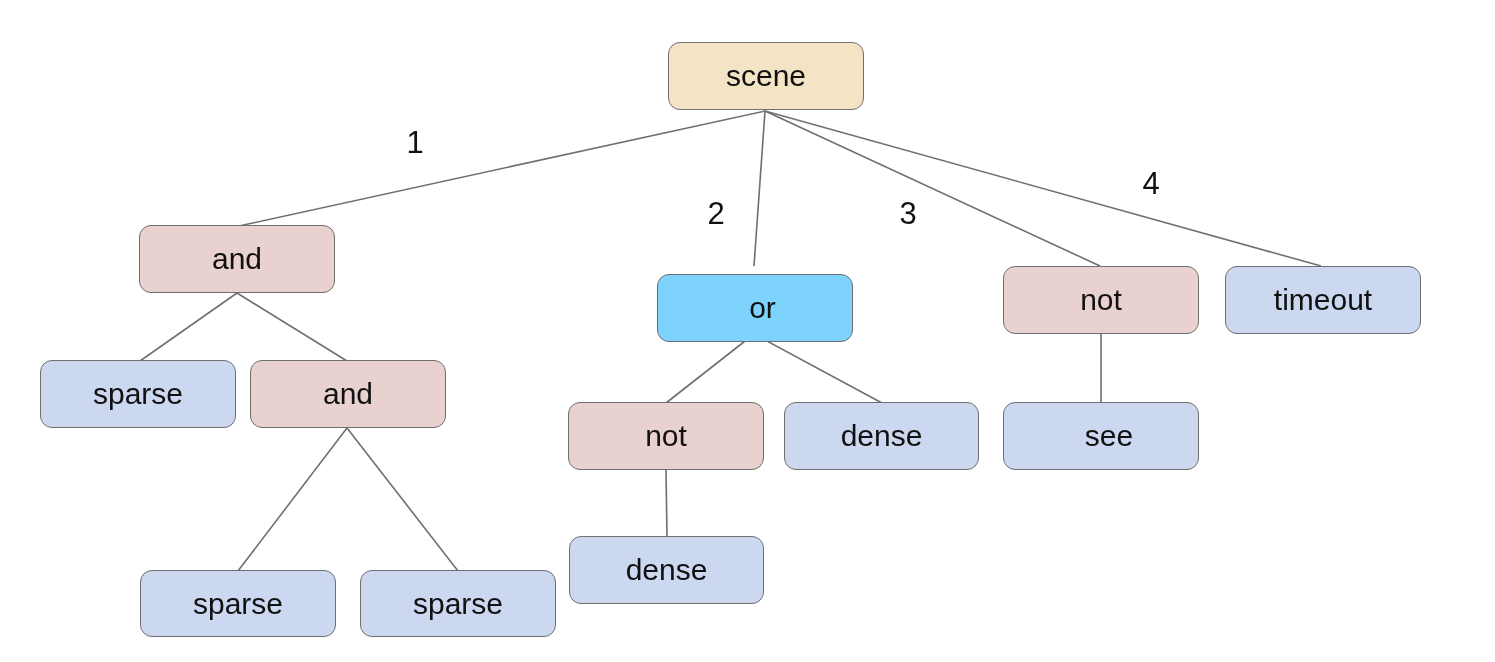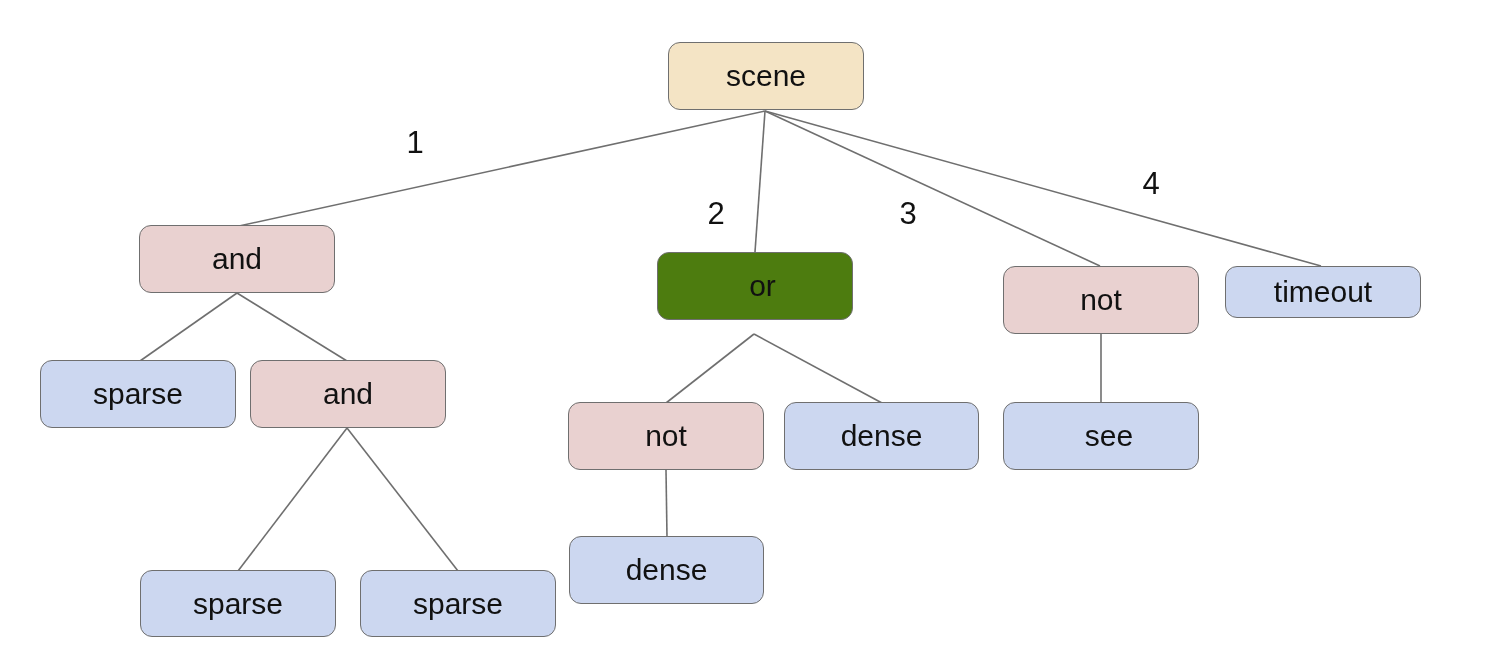--- a/index.html
+++ b/index.html
@@ -58,25 +58,25 @@
 
   <div class="edge-label" style="left: 415px; top: 142px; color: rgb(17, 17, 17);">1</div>
   <div class="edge-label" style="left: 716px; top: 213px; color: rgb(17, 17, 17);">2</div>
   <div class="edge-label" style="left: 908px; top: 213px; color: rgb(17, 17, 17);">3</div>
   <div class="edge-label" style="left: 1151px; top: 183px; color: rgb(17, 17, 17);">4</div>
 
   <div class="node" style="left: 668px; top: 42px; width: 196px; height: 68px; background: rgb(244, 228, 197); border-color: rgb(111, 111, 111); color: rgb(17, 17, 17);">scene</div>
 
   <div class="node" style="left: 139px; top: 225px; width: 196px; height: 68px; background: rgb(233, 209, 208); border-color: rgb(111, 111, 111); color: rgb(17, 17, 17);">and</div>
 
-  <div class="node" style="left: 657px; top: 252px; width: 196px; height: 68px; background: #4d7c0f; border-color: rgb(111, 111, 111); color: rgb(17, 17, 17); padding-left: 15px;">or</div>
+  <div class="node" style="left: 657px; top: 274px; width: 196px; height: 68px; background: #7dd3fc; border-color: rgb(111, 111, 111); color: rgb(17, 17, 17); padding-left: 15px;">or</div>
 
   <div class="node" style="left: 1003px; top: 266px; width: 196px; height: 68px; background: rgb(233, 209, 208); border-color: rgb(111, 111, 111); color: rgb(17, 17, 17);">not</div>
 
-  <div class="node" style="left: 1225px; top: 266px; width: 196px; height: 52px; background: rgb(204, 215, 240); border-color: rgb(111, 111, 111); color: rgb(17, 17, 17);">timeout</div>
+  <div class="node" style="left: 1225px; top: 266px; width: 196px; height: 68px; background: rgb(204, 215, 240); border-color: rgb(111, 111, 111); color: rgb(17, 17, 17);">timeout</div>
 
   <div class="node" style="left: 40px; top: 360px; width: 196px; height: 68px; background: rgb(204, 215, 240); border-color: rgb(111, 111, 111); color: rgb(17, 17, 17);">sparse</div>
 
   <div class="node" style="left: 250px; top: 360px; width: 196px; height: 68px; background: rgb(233, 209, 208); border-color: rgb(111, 111, 111); color: rgb(17, 17, 17);">and</div>
 
   <div class="node" style="left: 568px; top: 402px; width: 196px; height: 68px; background: rgb(233, 209, 208); border-color: rgb(111, 111, 111); color: rgb(17, 17, 17);">not</div>
 
   <div class="node" style="left: 784px; top: 402px; width: 195px; height: 68px; background: rgb(204, 215, 240); border-color: rgb(111, 111, 111); color: rgb(17, 17, 17);">dense</div>
 
   <div class="node" style="left: 1003px; top: 402px; width: 196px; height: 68px; background: rgb(204, 215, 240); border-color: rgb(111, 111, 111); color: rgb(17, 17, 17); padding-left: 16px;">see</div>

